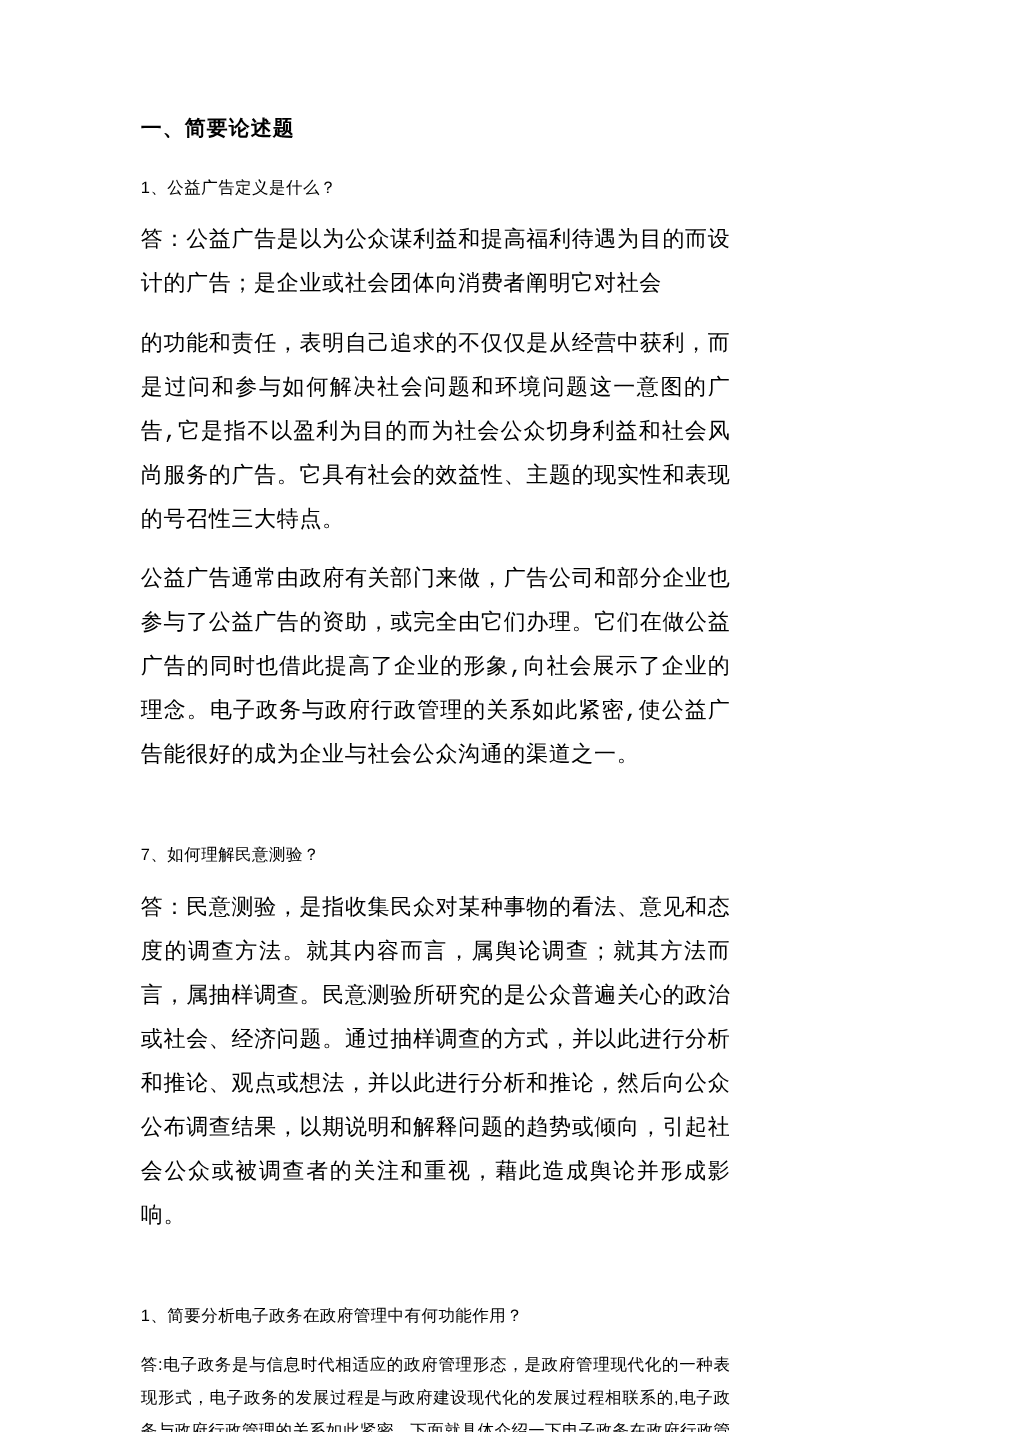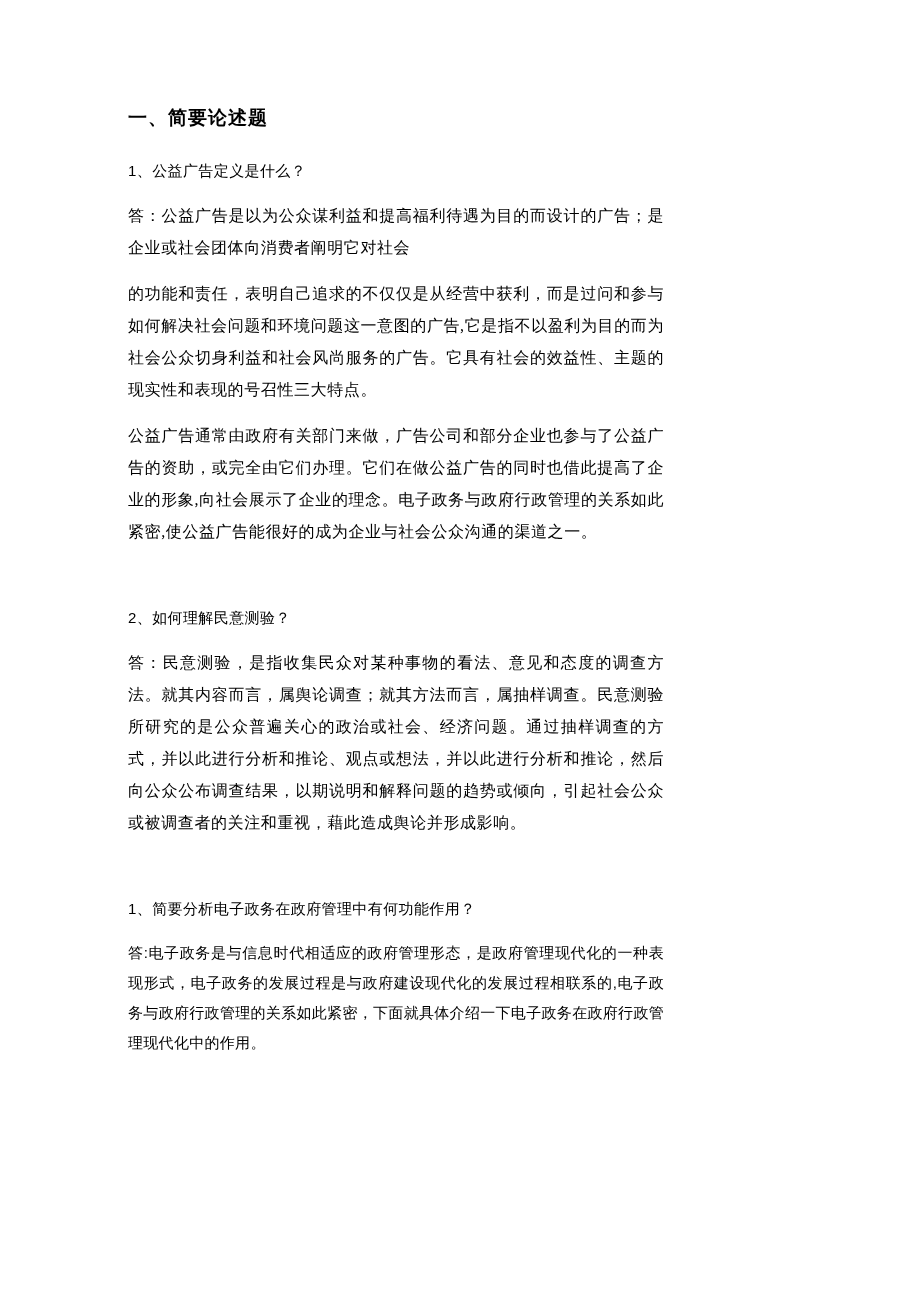--- a/index.html
+++ b/index.html
@@ -31,22 +31,22 @@
     line-height: 1.5;
   }
   .q {
     font-family: "Liberation Sans", "DejaVu Sans", sans-serif;
     font-size: 15px;
     line-height: 1.55;
     margin: 0 0 18px 0;
     letter-spacing: 0.4px;
   }
   .p {
-    font-family: Liberation Serif, serif;
-    font-size: 16px;
+    font-family: Liberation Mono, monospace;
+    font-size: 20px;
     line-height: 2.0;
     margin: 0 0 14px 0;
     text-align: justify;
     letter-spacing: 0.6px;
   }
   .p.sans {
     font-family: "Liberation Sans", "DejaVu Sans", sans-serif;
     font-size: 15px;
     letter-spacing: 0.3px;
   }
@@ -67,21 +67,21 @@
   <div class="block">
     <p class="q">1、公益广告定义是什么？</p>
     <p class="p">答：公益广告是以为公众谋利益和提高福利待遇为目的而设计的广告；是企业或社会团体向消费者阐明它对社会</p>
     <p class="p">的功能和责任，表明自己追求的不仅仅是从经营中获利，而是过问和参与如何解决社会问题和环境问题这一意图的广告,它是指不以盈利为目的而为社会公众切身利益和社会风尚服务的广告。它具有社会的效益性、主题的现实性和表现的号召性三大特点。</p>
     <p class="p">公益广告通常由政府有关部门来做，广告公司和部分企业也参与了公益广告的资助，或完全由它们办理。它们在做公益广告的同时也借此提高了企业的形象,向社会展示了企业的理念。电子政务与政府行政管理的关系如此紧密,使公益广告能很好的成为企业与社会公众沟通的渠道之一。</p>
   </div>
 
   <div class="gap-lg"></div>
 
   <div class="block">
-    <p class="q">2、如何理解民意测验？</p>
+    <p class="q">7、如何理解民意测验？</p>
     <p class="p">答：民意测验，是指收集民众对某种事物的看法、意见和态度的调查方法。就其内容而言，属舆论调查；就其方法而言，属抽样调查。民意测验所研究的是公众普遍关心的政治或社会、经济问题。通过抽样调查的方式，并以此进行分析和推论、观点或想法，并以此进行分析和推论，然后向公众公布调查结果，以期说明和解释问题的趋势或倾向，引起社会公众或被调查者的关注和重视，藉此造成舆论并形成影响。</p>
   </div>
 
   <div class="gap-lg"></div>
 
   <div class="block">
     <p class="q">1、简要分析电子政务在政府管理中有何功能作用？</p>
     <p class="p sans">答:电子政务是与信息时代相适应的政府管理形态，是政府管理现代化的一种表现形式，电子政务的发展过程是与政府建设现代化的发展过程相联系的,电子政务与政府行政管理的关系如此紧密，下面就具体介绍一下电子政务在政府行政管理现代化中的作用。</p>
   </div>
 

